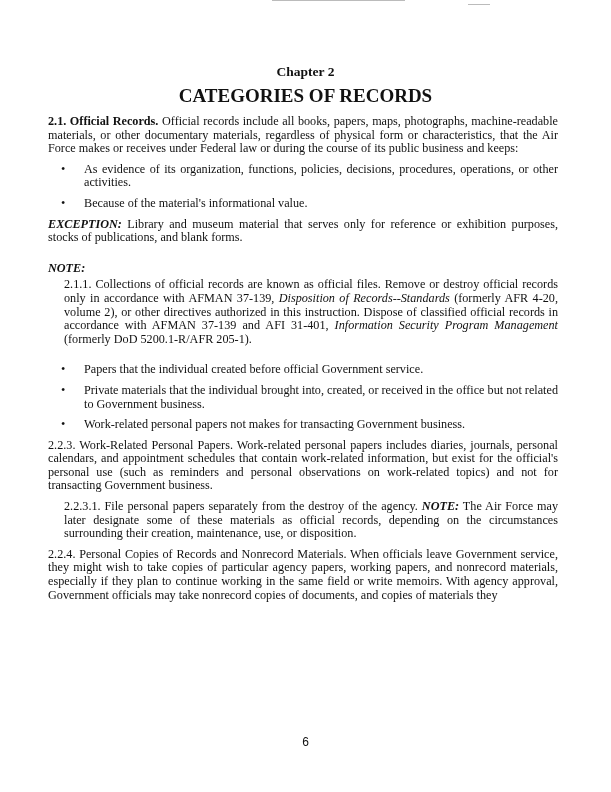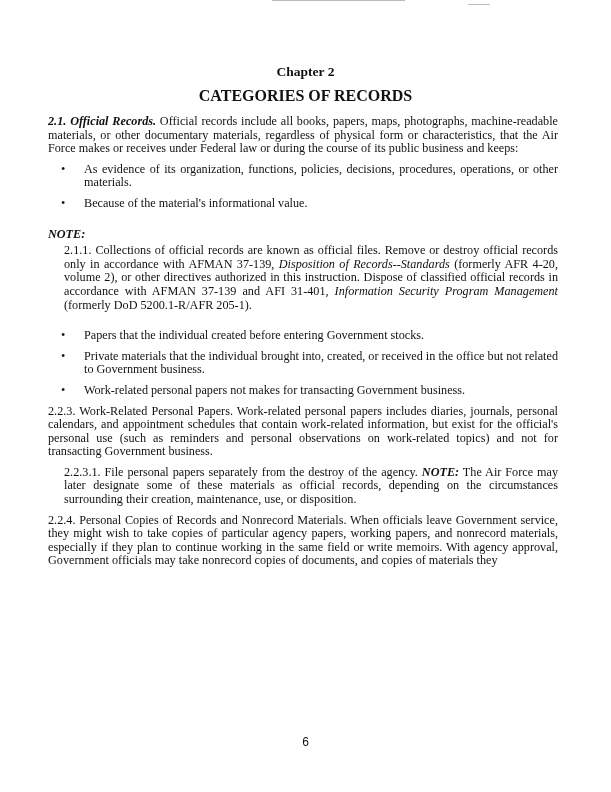--- a/index.html
+++ b/index.html
@@ -5,66 +5,67 @@
   html, body { margin: 0; padding: 0; background: #ffffff; }
   body {
     width: 611px; height: 792px; position: relative; overflow: hidden;
     font-family: "Liberation Serif", "DejaVu Serif", serif;
     color: #111; font-size: 12.2px; line-height: 13.6px;
   }
   .scan-line-top { position: absolute; left: 272px; top: 0; width: 133px; height: 1px; background: #bbb; }
   .scan-line-right { position: absolute; left: 468px; top: 4px; width: 22px; height: 1px; background: #bbb; }
   .chapter { position: absolute; left: 0; width: 611px; text-align: center; font-weight: bold; }
   #chapter-number { top: 65px; font-size: 13.5px; }
-  #chapter-title { top: 89px; font-size: 16px; }
+  #chapter-title { top: 89px; font-size: 19px; }
   .page { position: absolute; left: 48px; width: 510px; top: 115px; }
   p { margin: 0; text-align: justify; }
   .blk { margin-bottom: 7px; }
   .ind1 { padding-left: 16px; }
   .bul { position: relative; padding-left: 36px; margin-bottom: 7px; }
   .bul .dot { position: absolute; left: 13px; top: 0; }
-  b.hd { font-weight: bold; font-style: italic; }
+  b.hd { font-weight: bold; }
   i.it { font-style: italic; }
   .gap { height: 10px; }
   #page-number { position: absolute; top: 736px; left: 0; width: 611px; text-align: center;
     font-family: "Liberation Sans", "DejaVu Sans", sans-serif; font-size: 12px; }
 </style>
 </head>
 <body>
 
 <div class="scan-line-top"></div>
 <div class="scan-line-right"></div>
 
 <div class="chapter" id="chapter-number">Chapter 2</div>
 <div class="chapter" id="chapter-title">CATEGORIES OF RECORDS</div>
 
 <div class="page">
 
   <p class="blk"><b class="hd">2.1.  Official Records.</b><span> Official records include all books, papers, maps, photographs, machine-readable materials, or other documentary materials, regardless of physical form or characteristics, that the Air Force makes or receives under Federal law or during the course of its public business and keeps:</span></p>
 
   <div class="bul">
       <span class="dot">•</span>
-      <p>As evidence of its organization, functions, policies, decisions, procedures, operations, or other materials.</p>
+      <p>As evidence of its organization, functions, policies, decisions, procedures, operations, or other activities.</p>
     </div>
   <div class="bul">
       <span class="dot">•</span>
       <p>Because of the material's informational value.</p>
     </div>
 
+  <p class="blk"><b><i class="it">EXCEPTION:</i></b><span>  Library and museum material that serves only for reference or exhibition purposes, stocks of publications, and blank forms.</span></p>
 
   <div class="gap"></div>
   <p style="margin-bottom:3px;"><b><i>NOTE:</i></b></p>
 
   <p class="blk ind1"><span>2.1.1.  Collections of official records are known as official files.  Remove or destroy official records only in accordance with AFMAN 37-139, </span><i>Disposition of Records--Standards</i><span> (formerly AFR 4-20, volume 2), or other directives authorized in this instruction.  Dispose of classified official records in accordance with AFMAN 37-139 and AFI 31-401, </span><i>Information Security Program Management</i><span> (formerly DoD 5200.1-R/AFR 205-1).</span></p>
 
   <div class="gap"></div>
 
   <div class="bul">
       <span class="dot">•</span>
-      <p>Papers that the individual created before entering Government stocks.</p>
+      <p>Papers that the individual created before official Government service.</p>
     </div>
   <div class="bul">
       <span class="dot">•</span>
       <p>Private materials that the individual brought into, created, or received in the office but not related to Government business.</p>
     </div>
   <div class="bul">
       <span class="dot">•</span>
       <p>Work-related personal papers not makes for transacting Government business.</p>
     </div>
 

